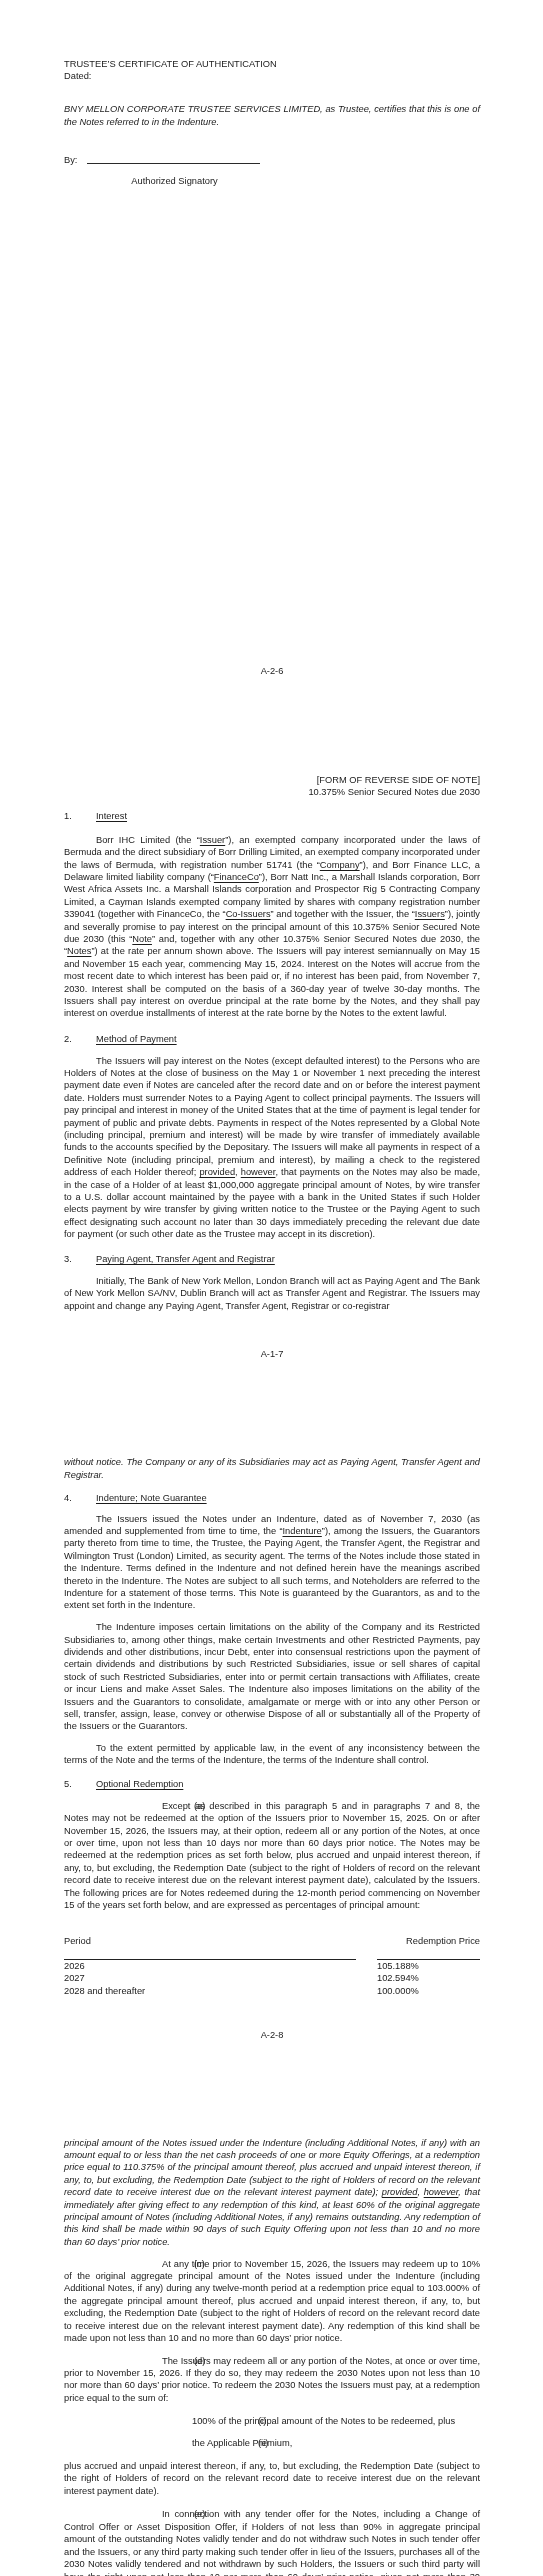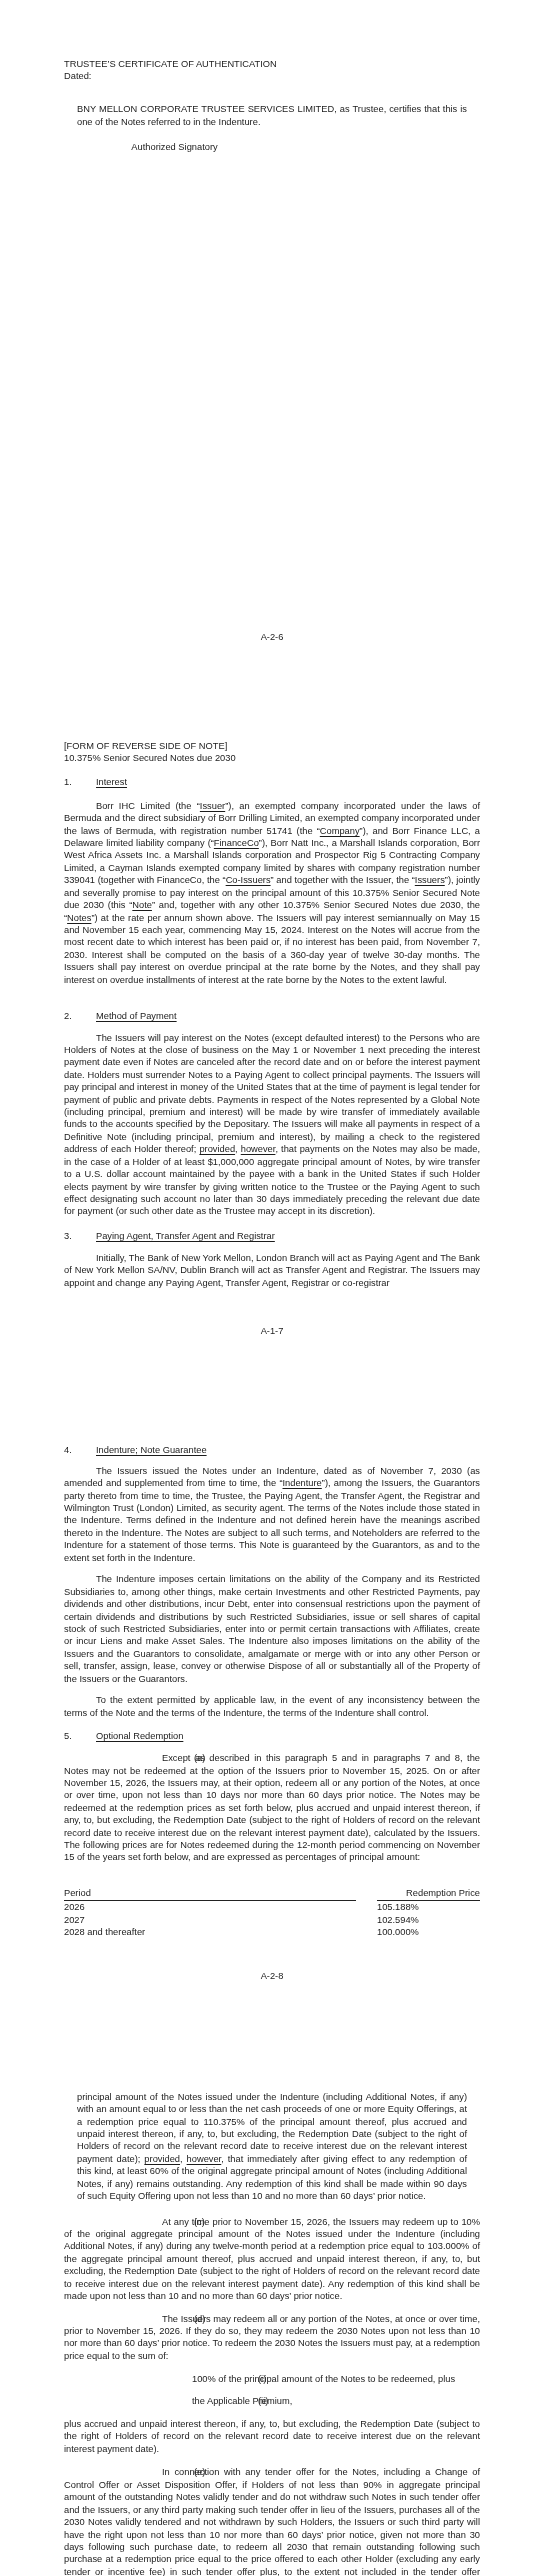--- a/index.html
+++ b/index.html
@@ -14,82 +14,86 @@
     -webkit-font-smoothing:antialiased;
   }
   .doc{
     padding:58px 64px 20.6px 64px; 
     box-sizing:border-box;
     width:544px;
   }
   .line{margin:0;}
   .p{margin:9.3px 0 0 0;text-align:justify;text-indent:32px;}
   .p0{margin:26px 0 0 0;text-align:justify;text-indent:0;}
-  .cont{margin:13px;text-align:justify;text-indent:0;}
+  .cont{margin:0;text-align:justify;text-indent:0;font-style:italic;}
   .sub{text-indent:65px;}
   .marker{display:inline-block;width:33px;}
   .item{margin-top:10.3px;text-indent:97px;}
   .item .marker{width:31px;}
   .sec{margin:11.3px 0 0 0;}
   .sec-num{display:inline-block;width:32px;}
   .sec-title{text-decoration:underline;text-underline-offset:1.5px;}
-  .center{text-align:left;}
+  .center{text-align:right;}
   .pagenum{text-align:center;margin:0;}
   .by-row{margin:24px 0 0 0;}
   .sig-line{display:inline-block;width:173px;border-bottom:1px solid #2a2a2a;height:10.3px;margin-left:9.3px;}
   .sig-caption{margin:8.2px 0 0 24px;width:173px;text-align:center;}
   u{text-underline-offset:1.5px;}
   
   .rtable{margin:23px 0 0 0;}
   .rt-head{display:flex;column-gap:21px;}
   .rt-head .c1{flex:1;border-bottom:1px solid #222;padding-bottom:1px;}
-  .rt-head .c2{width:103px;border-bottom:1px solid #222;text-align:right;padding-bottom:1px;}
+  .rt-head .c2{width:103px;border-bottom:1px solid #222;text-align:right;padding-bottom:12px;}
   .rt-row{display:flex;column-gap:26px;}
   .rt-row .c1{flex:1;}
   .rt-row .c2{width:103px;text-align:left;padding-right:18.5px;box-sizing:border-box;}
   .spacer{width:100%;}
 </style>
 </head>
 <body>
 
 <div class="doc">
 
   <p class="line">TRUSTEE’S CERTIFICATE OF AUTHENTICATION</p>
   <p class="line">Dated:</p>
 
   <p class="cont" style="margin-top:20.6px;">BNY MELLON CORPORATE TRUSTEE SERVICES LIMITED, as Trustee, certifies that this is one of the Notes referred to in the Indenture.</p>
 
+  <div class="by-row">
+    <span>By:</span><span class="sig-line"></span>
+  </div>
   <div class="sig-caption">Authorized Signatory</div>
 
   <div class="spacer" style="height:477px;"></div>
   <p class="pagenum">A-2-6</p>
   <div class="spacer" style="height:97px;"></div>
 
   <p class="line center">[FORM OF REVERSE SIDE OF NOTE]</p>
   <p class="line center">10.375% Senior Secured Notes due 2030</p>
 
   <div class="sec">
     <span class="sec-num">1.</span><span class="sec-title">Interest</span>
   </div>
   <p class="p" style="margin-top:11.3px;">Borr IHC Limited (the “<u>Issuer</u>”), an exempted company incorporated under the laws of Bermuda and the direct subsidiary of Borr Drilling Limited, an exempted company incorporated under the laws of Bermuda, with registration number 51741 (the “<u>Company</u>”), and Borr Finance LLC, a Delaware limited liability company (“<u>FinanceCo</u>”), Borr Natt Inc., a Marshall Islands corporation, Borr West Africa Assets Inc. a Marshall Islands corporation and Prospector Rig 5 Contracting Company Limited, a Cayman Islands exempted company limited by shares with company registration number 339041 (together with FinanceCo, the “<u>Co-Issuers</u>” and together with the Issuer, the “<u>Issuers</u>”), jointly and severally promise to pay interest on the principal amount of this 10.375% Senior Secured Note due 2030 (this “<u>Note</u>” and, together with any other 10.375% Senior Secured Notes due 2030, the “<u>Notes</u>”) at the rate per annum shown above. The Issuers will pay interest semiannually on May 15 and November 15 each year, commencing May 15, 2024. Interest on the Notes will accrue from the most recent date to which interest has been paid or, if no interest has been paid, from November 7, 2030. Interest shall be computed on the basis of a 360-day year of twelve 30-day months. The Issuers shall pay interest on overdue principal at the rate borne by the Notes, and they shall pay interest on overdue installments of interest at the rate borne by the Notes to the extent lawful.</p>
 
-  <div class="sec" style="margin-top:24px;">
+  <div class="sec" style="margin-top:13px;">
     <span class="sec-num">2.</span><span class="sec-title">Method of Payment</span>
   </div>
   <p class="p">The Issuers will pay interest on the Notes (except defaulted interest) to the Persons who are Holders of Notes at the close of business on the May 1 or November 1 next preceding the interest payment date even if Notes are canceled after the record date and on or before the interest payment date. Holders must surrender Notes to a Paying Agent to collect principal payments. The Issuers will pay principal and interest in money of the United States that at the time of payment is legal tender for payment of public and private debts. Payments in respect of the Notes represented by a Global Note (including principal, premium and interest) will be made by wire transfer of immediately available funds to the accounts specified by the Depositary. The Issuers will make all payments in respect of a Definitive Note (including principal, premium and interest), by mailing a check to the registered address of each Holder thereof; <u>provided</u>, <u>however</u>, that payments on the Notes may also be made, in the case of a Holder of at least $1,000,000 aggregate principal amount of Notes, by wire transfer to a U.S. dollar account maintained by the payee with a bank in the United States if such Holder elects payment by wire transfer by giving written notice to the Trustee or the Paying Agent to such effect designating such account no later than 30 days immediately preceding the relevant due date for payment (or such other date as the Trustee may accept in its discretion).</p>
 
   <div class="sec" style="margin-top:12.4px;">
     <span class="sec-num">3.</span><span class="sec-title">Paying Agent, Transfer Agent and Registrar</span>
   </div>
   <p class="p">Initially, The Bank of New York Mellon, London Branch will act as Paying Agent and The Bank of New York Mellon SA/NV, Dublin Branch will act as Transfer Agent and Registrar. The Issuers may appoint and change any Paying Agent, Transfer Agent, Registrar or co-registrar</p>
 
   <div class="spacer" style="height:36px;"></div>
   <p class="pagenum">A-1-7</p>
   <div class="spacer" style="height:96px;"></div>
 
+  <p class="cont">without notice. The Company or any of its Subsidiaries may act as Paying Agent, Transfer Agent and Registrar.</p>
 
   <div class="sec" style="margin-top:10.8px;">
     <span class="sec-num">4.</span><span class="sec-title">Indenture; Note Guarantee</span>
   </div>
   <p class="p" style="margin-top:8.2px;">The Issuers issued the Notes under an Indenture, dated as of November 7, 2030 (as amended and supplemented from time to time, the “<u>Indenture</u>”), among the Issuers, the Guarantors party thereto from time to time, the Trustee, the Paying Agent, the Transfer Agent, the Registrar and Wilmington Trust (London) Limited, as security agent. The terms of the Notes include those stated in the Indenture. Terms defined in the Indenture and not defined herein have the meanings ascribed thereto in the Indenture. The Notes are subject to all such terms, and Noteholders are referred to the Indenture for a statement of those terms. This Note is guaranteed by the Guarantors, as and to the extent set forth in the Indenture.</p>
   <p class="p">The Indenture imposes certain limitations on the ability of the Company and its Restricted Subsidiaries to, among other things, make certain Investments and other Restricted Payments, pay dividends and other distributions, incur Debt, enter into consensual restrictions upon the payment of certain dividends and distributions by such Restricted Subsidiaries, issue or sell shares of capital stock of such Restricted Subsidiaries, enter into or permit certain transactions with Affiliates, create or incur Liens and make Asset Sales. The Indenture also imposes limitations on the ability of the Issuers and the Guarantors to consolidate, amalgamate or merge with or into any other Person or sell, transfer, assign, lease, convey or otherwise Dispose of all or substantially all of the Property of the Issuers or the Guarantors.</p>
   <p class="p">To the extent permitted by applicable law, in the event of any inconsistency between the terms of the Note and the terms of the Indenture, the terms of the Indenture shall control.</p>
 
   <div class="sec">
     <span class="sec-num">5.</span><span class="sec-title">Optional Redemption</span>

